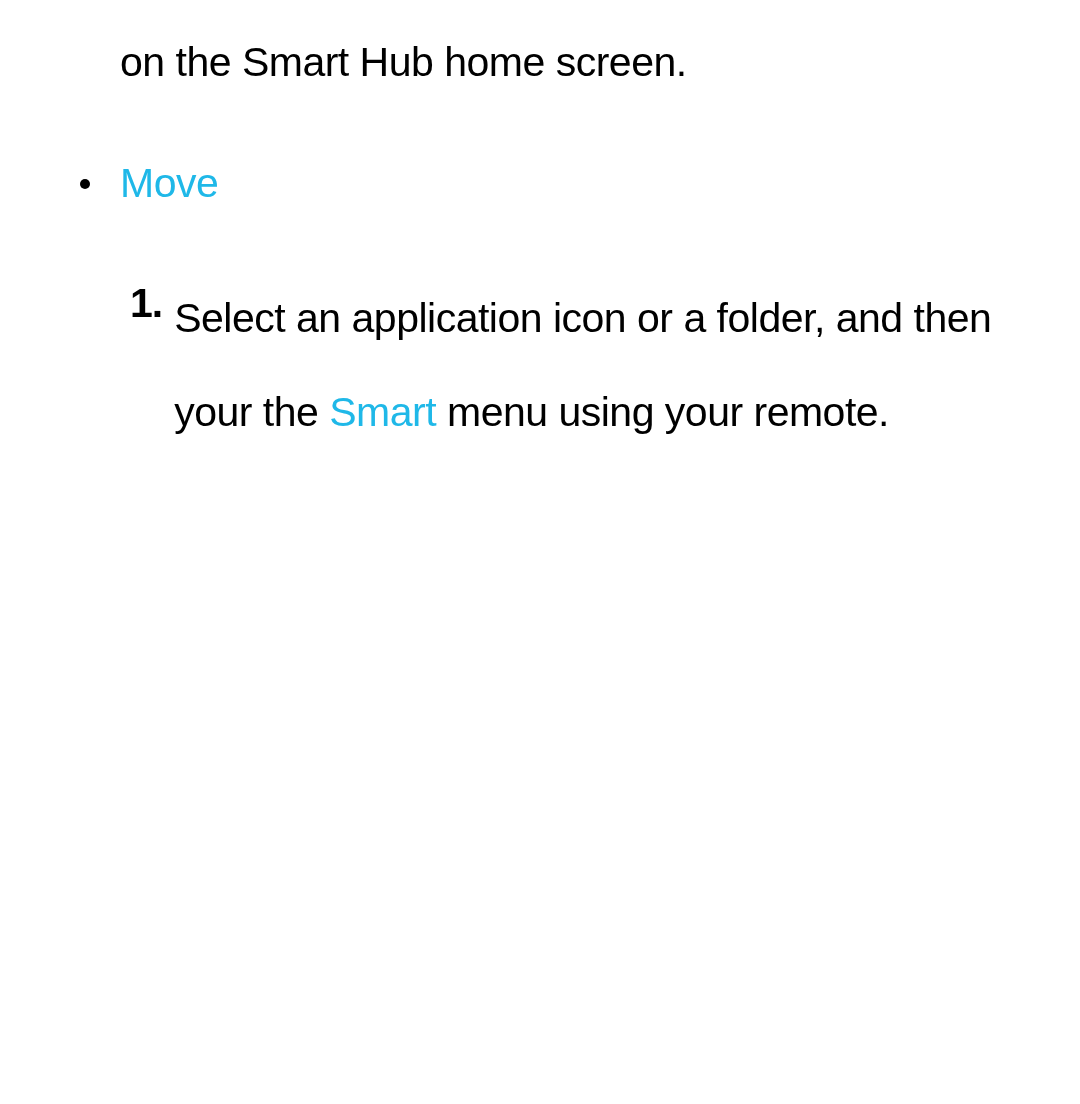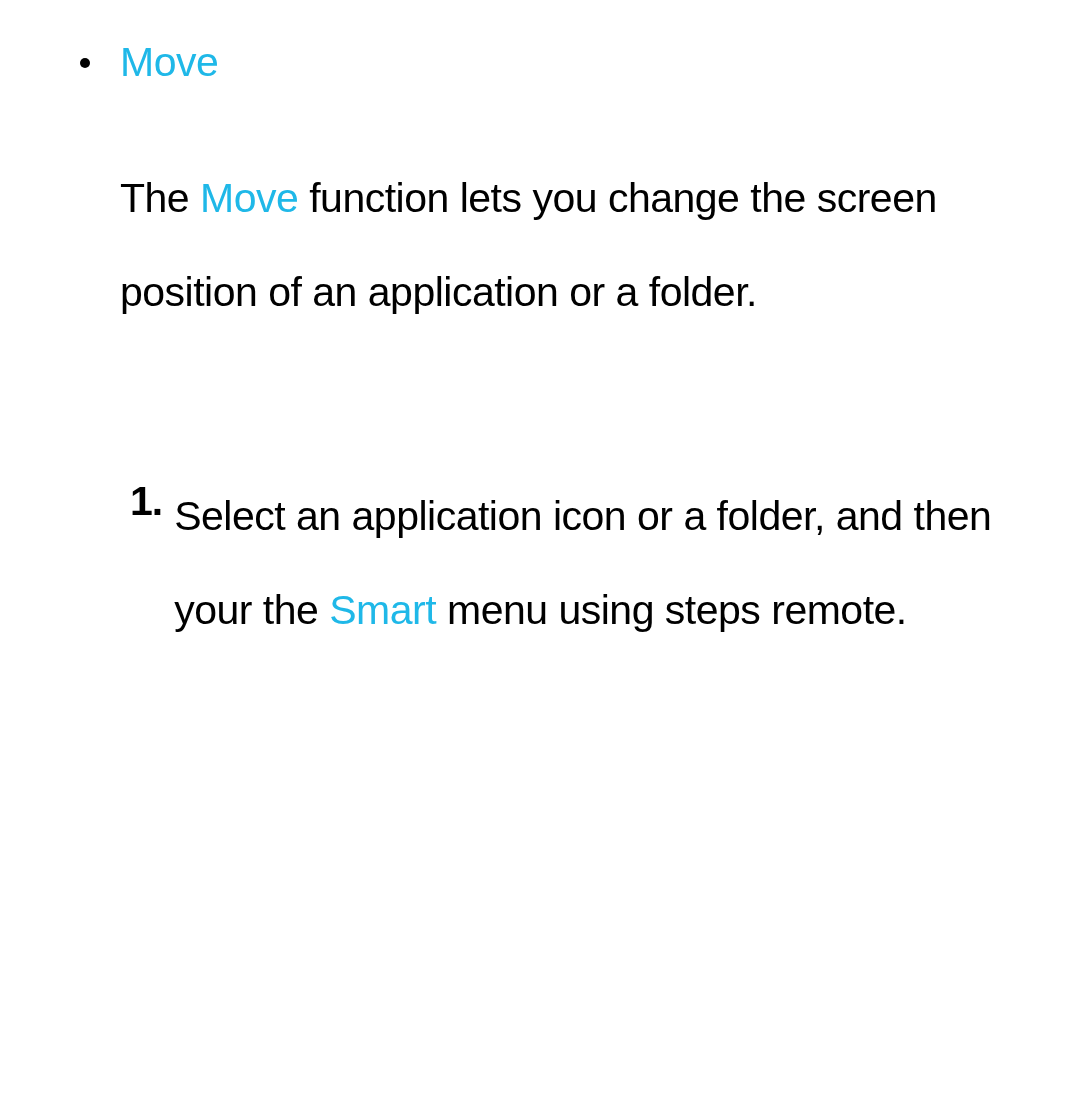--- a/index.html
+++ b/index.html
@@ -71,30 +71,28 @@
     }
     .step-text {
       line-height: 2.3;
       letter-spacing: -0.5px;
     }
   </style>
 </head>
 <body>
 
 <div class="content">
+  <div class="fragment-top">on the Smart Hub home screen.</div>
 
   <div class="bullet-row">
     <div class="bullet"></div>
     <div class="bullet-label">Move</div>
   </div>
 
-  <div class="description">
-    <span>The </span><span class="cyan">Move</span><span> function lets you change the screen position of an application or a folder.</span>
-  </div>
 
 
   <div class="step-row">
     <div class="step-number">1.</div>
     <div class="step-text">
-      <span>Select an application icon or a folder, and then your the </span><span class="cyan">Smart</span><span> menu using steps remote.</span>
+      <span>Select an application icon or a folder, and then your the </span><span class="cyan">Smart</span><span> menu using your remote.</span>
     </div>
   </div>
 </div>
 
 </body></html>

